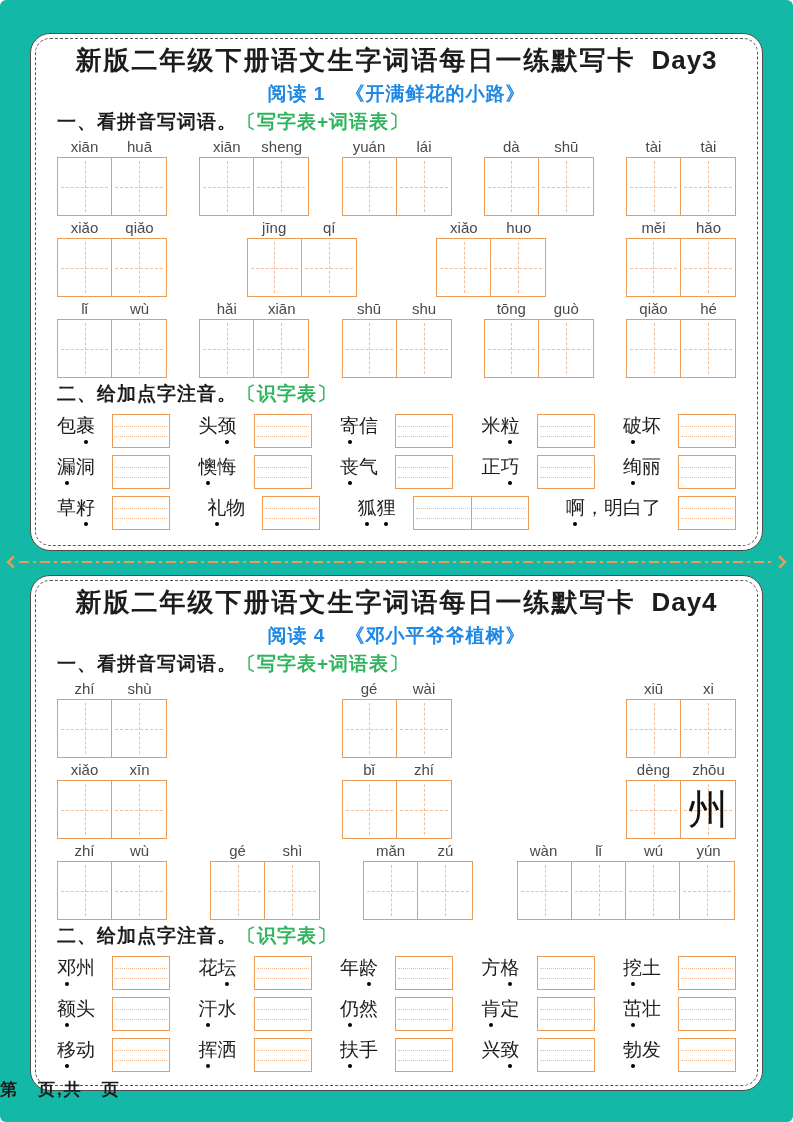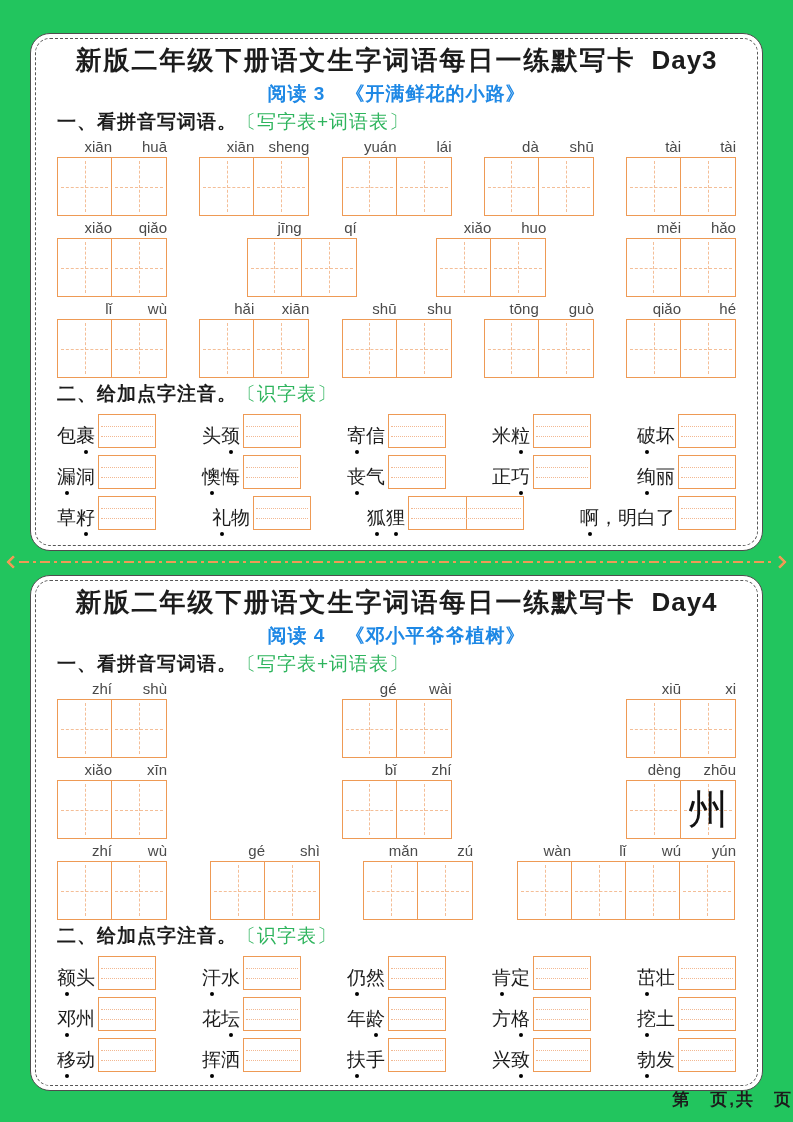--- a/index.html
+++ b/index.html
@@ -8,21 +8,21 @@
     --orange-dot:#F2B892;
     --blue:#1E88E5;
     --green:#2EB45D;
     --ink:#1C1C1C;
     --pinyin:#4A4A4A;
     --card-border:#4D4D4D;
   }
   *{margin:0;padding:0;box-sizing:border-box;}
   html,body{background:#ffffff;}
   body{font-family:"Liberation Sans",sans-serif;color:var(--ink);}
-  .page{position:relative;width:793px;height:1122px;background:#22c55e;overflow:hidden;}
+  .page{position:relative;width:793px;height:1122px;background:#14b8a6;overflow:hidden;border-radius:6px;}
 
   
   .card{
     position:absolute;left:30px;width:733px;
     border:1.6px solid var(--card-border);
     border-radius:20px;
     padding:9px 26px 0 26px;
     background:#fff;
   }
   .card::before{
@@ -39,27 +39,27 @@
   }
   .card-title .day{font-family:"Liberation Sans",sans-serif;letter-spacing:1px;margin-left:16px;font-weight:700;}
   .card-subtitle{
     text-align:center;color:var(--blue);font-weight:700;
     font-size:19px;line-height:25px;margin-top:3px;letter-spacing:1px;
   }
   .section-heading{
     font-size:19px;font-weight:700;letter-spacing:1px;
     line-height:26px;margin-top:3px;
   }
-  .section-heading .note{color:var(--green);font-weight:400;margin-top:40px;}
+  .section-heading .note{color:var(--green);font-weight:700;margin-top:40px;}
 
   
   .pinyin-row{display:flex;justify-content:space-between;margin-top:2px;}
   .pinyin-group{display:flex;flex-direction:column;align-items:center;}
   .py-row{display:flex;margin-bottom:1px;}
-  .py{width:55px;text-align:right;font-size:15px;line-height:19px;color:var(--pinyin);}
+  .py{width:55px;text-align:center;font-size:15px;line-height:19px;color:var(--pinyin);}
   .cells{display:flex;border:1.6px solid var(--orange);background:#fff;}
   .cell{
     width:54px;height:57px;border-right:1.6px solid var(--orange);
     position:relative;display:flex;align-items:center;justify-content:center;
   }
   .cell:last-child{border-right:none;}
   .cell::before{
     content:"";position:absolute;top:3px;bottom:3px;left:50%;
     border-left:1px dashed var(--orange-light);
   }
@@ -67,21 +67,21 @@
     content:"";position:absolute;left:3px;right:3px;top:50%;
     border-top:1px dashed var(--orange-light);
   }
   .prefill{
     font-family:"Liberation Serif",serif;font-size:40px;line-height:1;
     color:#111;position:relative;z-index:1;
   }
 
   
   .anno-row{display:flex;justify-content:space-between;align-items:center;margin-top:7px;}
-  .anno-item{display:flex;align-items:flex-end;}
+  .anno-item{display:flex;align-items:flex-start;gap:14px;}
   .word{
     font-family:"Liberation Serif",serif;font-size:19px;line-height:24px;
     white-space:nowrap;margin-right:3px;
   }
   .zi{display:inline-block;position:relative;}
   .zi.dot::after{
     content:"";position:absolute;left:50%;bottom:-6px;transform:translateX(-50%);
     width:4px;height:4px;border-radius:50%;background:#000;
   }
   .ans-box{
@@ -112,35 +112,35 @@
     background:repeating-linear-gradient(to right,
       var(--orange) 0 10px, transparent 10px 14px,
       var(--orange) 14px 17px, transparent 17px 21px);
   }
   .chev{width:10px;height:10px;flex:none;border-left:3px solid var(--orange);border-bottom:3px solid var(--orange);border-radius:1px;}
   .chev-left{transform:rotate(45deg);}
   .chev-right{transform:rotate(225deg);}
 
   
   .footer{
-    position:absolute;bottom:11px;left:0;width:100%;
-    text-align:right;font-weight:700;font-size:17px;letter-spacing:2px;
+    position:absolute;bottom:21px;left:0;width:100%;
+    text-align:left;font-weight:700;font-size:17px;letter-spacing:2px;
     font-family:"Liberation Sans",sans-serif;
   }
 </style>
 </head>
 <body>
 
 <div class="page">
 
   <div class="card card-1">
     <div class="card-title">
       <span>新版二年级下册语文生字词语每日一练默写卡</span><span class="day">Day3</span>
     </div>
-    <div class="card-subtitle">阅读 3　《开满鲜花的小路》</div>
+    <div class="card-subtitle">阅读 1　《开满鲜花的小路》</div>
     <div class="section-heading">
       <span>一、看拼音写词语。</span><span class="note">〔写字表+词语表〕</span>
     </div>
     <div class="pinyin-block">
         <div class="pinyin-row">
           <div class="pinyin-group">
             <div class="py-row">
               <span class="py">xiān</span>
               <span class="py">huā</span>
             </div>
@@ -483,59 +483,59 @@
             </div>
           </div>
         </div>
       </div>
     <div class="section-heading">
       <span>二、给加点字注音。</span><span class="note">〔识字表〕</span>
     </div>
     <div class="anno-block">
         <div class="anno-row">
           <div class="anno-item">
+            <span class="word"><span class="zi dot">邓</span><span class="zi">州</span></span>
+            <div class="ans-box"></div>
+          </div>
+          <div class="anno-item">
+            <span class="word"><span class="zi">花</span><span class="zi dot">坛</span></span>
+            <div class="ans-box"></div>
+          </div>
+          <div class="anno-item">
+            <span class="word"><span class="zi">年</span><span class="zi dot">龄</span></span>
+            <div class="ans-box"></div>
+          </div>
+          <div class="anno-item">
+            <span class="word"><span class="zi">方</span><span class="zi dot">格</span></span>
+            <div class="ans-box"></div>
+          </div>
+          <div class="anno-item">
+            <span class="word"><span class="zi dot">挖</span><span class="zi">土</span></span>
+            <div class="ans-box"></div>
+          </div>
+        </div>
+        <div class="anno-row">
+          <div class="anno-item">
             <span class="word"><span class="zi dot">额</span><span class="zi">头</span></span>
             <div class="ans-box"></div>
           </div>
           <div class="anno-item">
             <span class="word"><span class="zi dot">汗</span><span class="zi">水</span></span>
             <div class="ans-box"></div>
           </div>
           <div class="anno-item">
             <span class="word"><span class="zi dot">仍</span><span class="zi">然</span></span>
             <div class="ans-box"></div>
           </div>
           <div class="anno-item">
             <span class="word"><span class="zi dot">肯</span><span class="zi">定</span></span>
             <div class="ans-box"></div>
           </div>
           <div class="anno-item">
             <span class="word"><span class="zi dot">茁</span><span class="zi">壮</span></span>
-            <div class="ans-box"></div>
-          </div>
-        </div>
-        <div class="anno-row">
-          <div class="anno-item">
-            <span class="word"><span class="zi dot">邓</span><span class="zi">州</span></span>
-            <div class="ans-box"></div>
-          </div>
-          <div class="anno-item">
-            <span class="word"><span class="zi">花</span><span class="zi dot">坛</span></span>
-            <div class="ans-box"></div>
-          </div>
-          <div class="anno-item">
-            <span class="word"><span class="zi">年</span><span class="zi dot">龄</span></span>
-            <div class="ans-box"></div>
-          </div>
-          <div class="anno-item">
-            <span class="word"><span class="zi">方</span><span class="zi dot">格</span></span>
-            <div class="ans-box"></div>
-          </div>
-          <div class="anno-item">
-            <span class="word"><span class="zi dot">挖</span><span class="zi">土</span></span>
             <div class="ans-box"></div>
           </div>
         </div>
         <div class="anno-row">
           <div class="anno-item">
             <span class="word"><span class="zi dot">移</span><span class="zi">动</span></span>
             <div class="ans-box"></div>
           </div>
           <div class="anno-item">
             <span class="word"><span class="zi dot">挥</span><span class="zi">洒</span></span>

